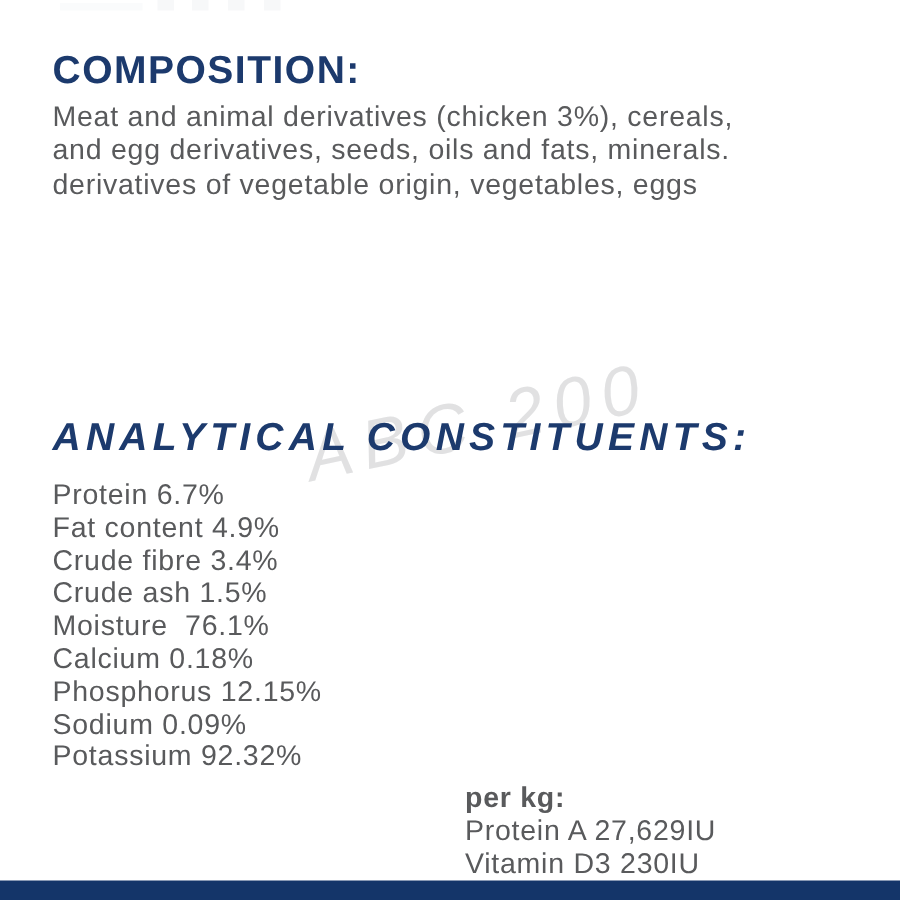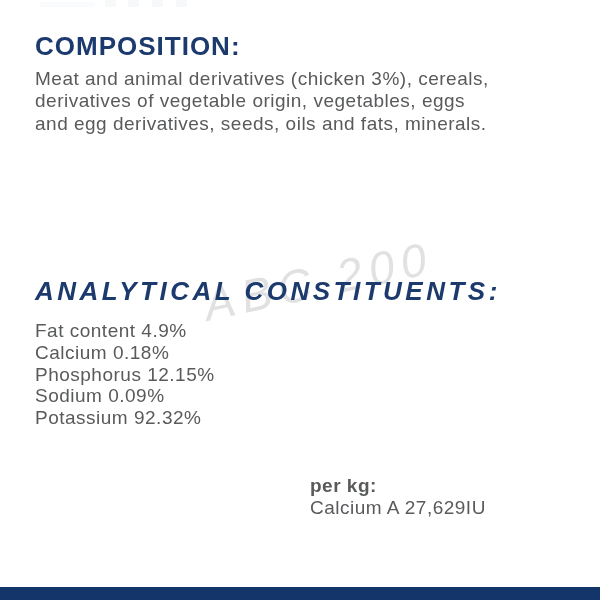--- a/index.html
+++ b/index.html
@@ -34,21 +34,21 @@
     z-index: 2;
   }
   .body-para { left: 35px; top: 68px; line-height: 22.3px; }
   .body-para div { white-space: nowrap; }
 
   .constituents { left: 35px; top: 320px; line-height: 21.8px; }
   .constituents div { white-space: pre; }
 
   .perkg { left: 310px; top: 475px; line-height: 21.8px; }
   .perkg div { white-space: nowrap; }
-  .perkg .perkg-label { font-weight: bold; }
+  .perkg .perkg-label { font-weight: bold; margin-top: 47px; }
 
   .watermark {
     position: absolute;
     left: 202px; top: 254px;
     font-size: 46px;
     font-style: italic;
     letter-spacing: 7px;
     color: var(--watermark-gray, #c9cacc);
     opacity: 0.55;
     transform: rotate(-12deg);
@@ -86,36 +86,41 @@
     <span class="sq sq1"></span>
     <span class="sq sq2"></span>
     <span class="sq sq3"></span>
     <span class="sq sq4"></span>
   </div>
 
   <div id="comp-heading" class="heading">COMPOSITION:</div>
 
   <div class="gray-text body-para">
     <div>Meat and animal derivatives (chicken 3%), cereals,</div>
+    <div>and egg derivatives, seeds, oils and fats, minerals.</div>
     <div>derivatives of vegetable origin, vegetables, eggs</div>
-    <div>and egg derivatives, seeds, oils and fats, minerals.</div>
   </div>
 
   <div class="watermark">ABC 200</div>
 
   <div id="anal-heading" class="heading">ANALYTICAL CONSTITUENTS:</div>
 
   <div class="gray-text constituents">
+    <div>Protein 6.7%</div>
     <div>Fat content 4.9%</div>
+    <div>Crude fibre 3.4%</div>
+    <div>Crude ash 1.5%</div>
+    <div>Moisture  76.1%</div>
     <div>Calcium 0.18%</div>
     <div>Phosphorus 12.15%</div>
     <div>Sodium 0.09%</div>
     <div>Potassium 92.32%</div>
   </div>
 
   <div class="gray-text perkg">
     <div class="perkg-label">per kg:</div>
-    <div>Calcium A 27,629IU</div>
+    <div>Protein A 27,629IU</div>
+    <div>Vitamin D3 230IU</div>
   </div>
 
   <div class="bottom-bar"></div>
 
 </div>
 
 </body></html>

